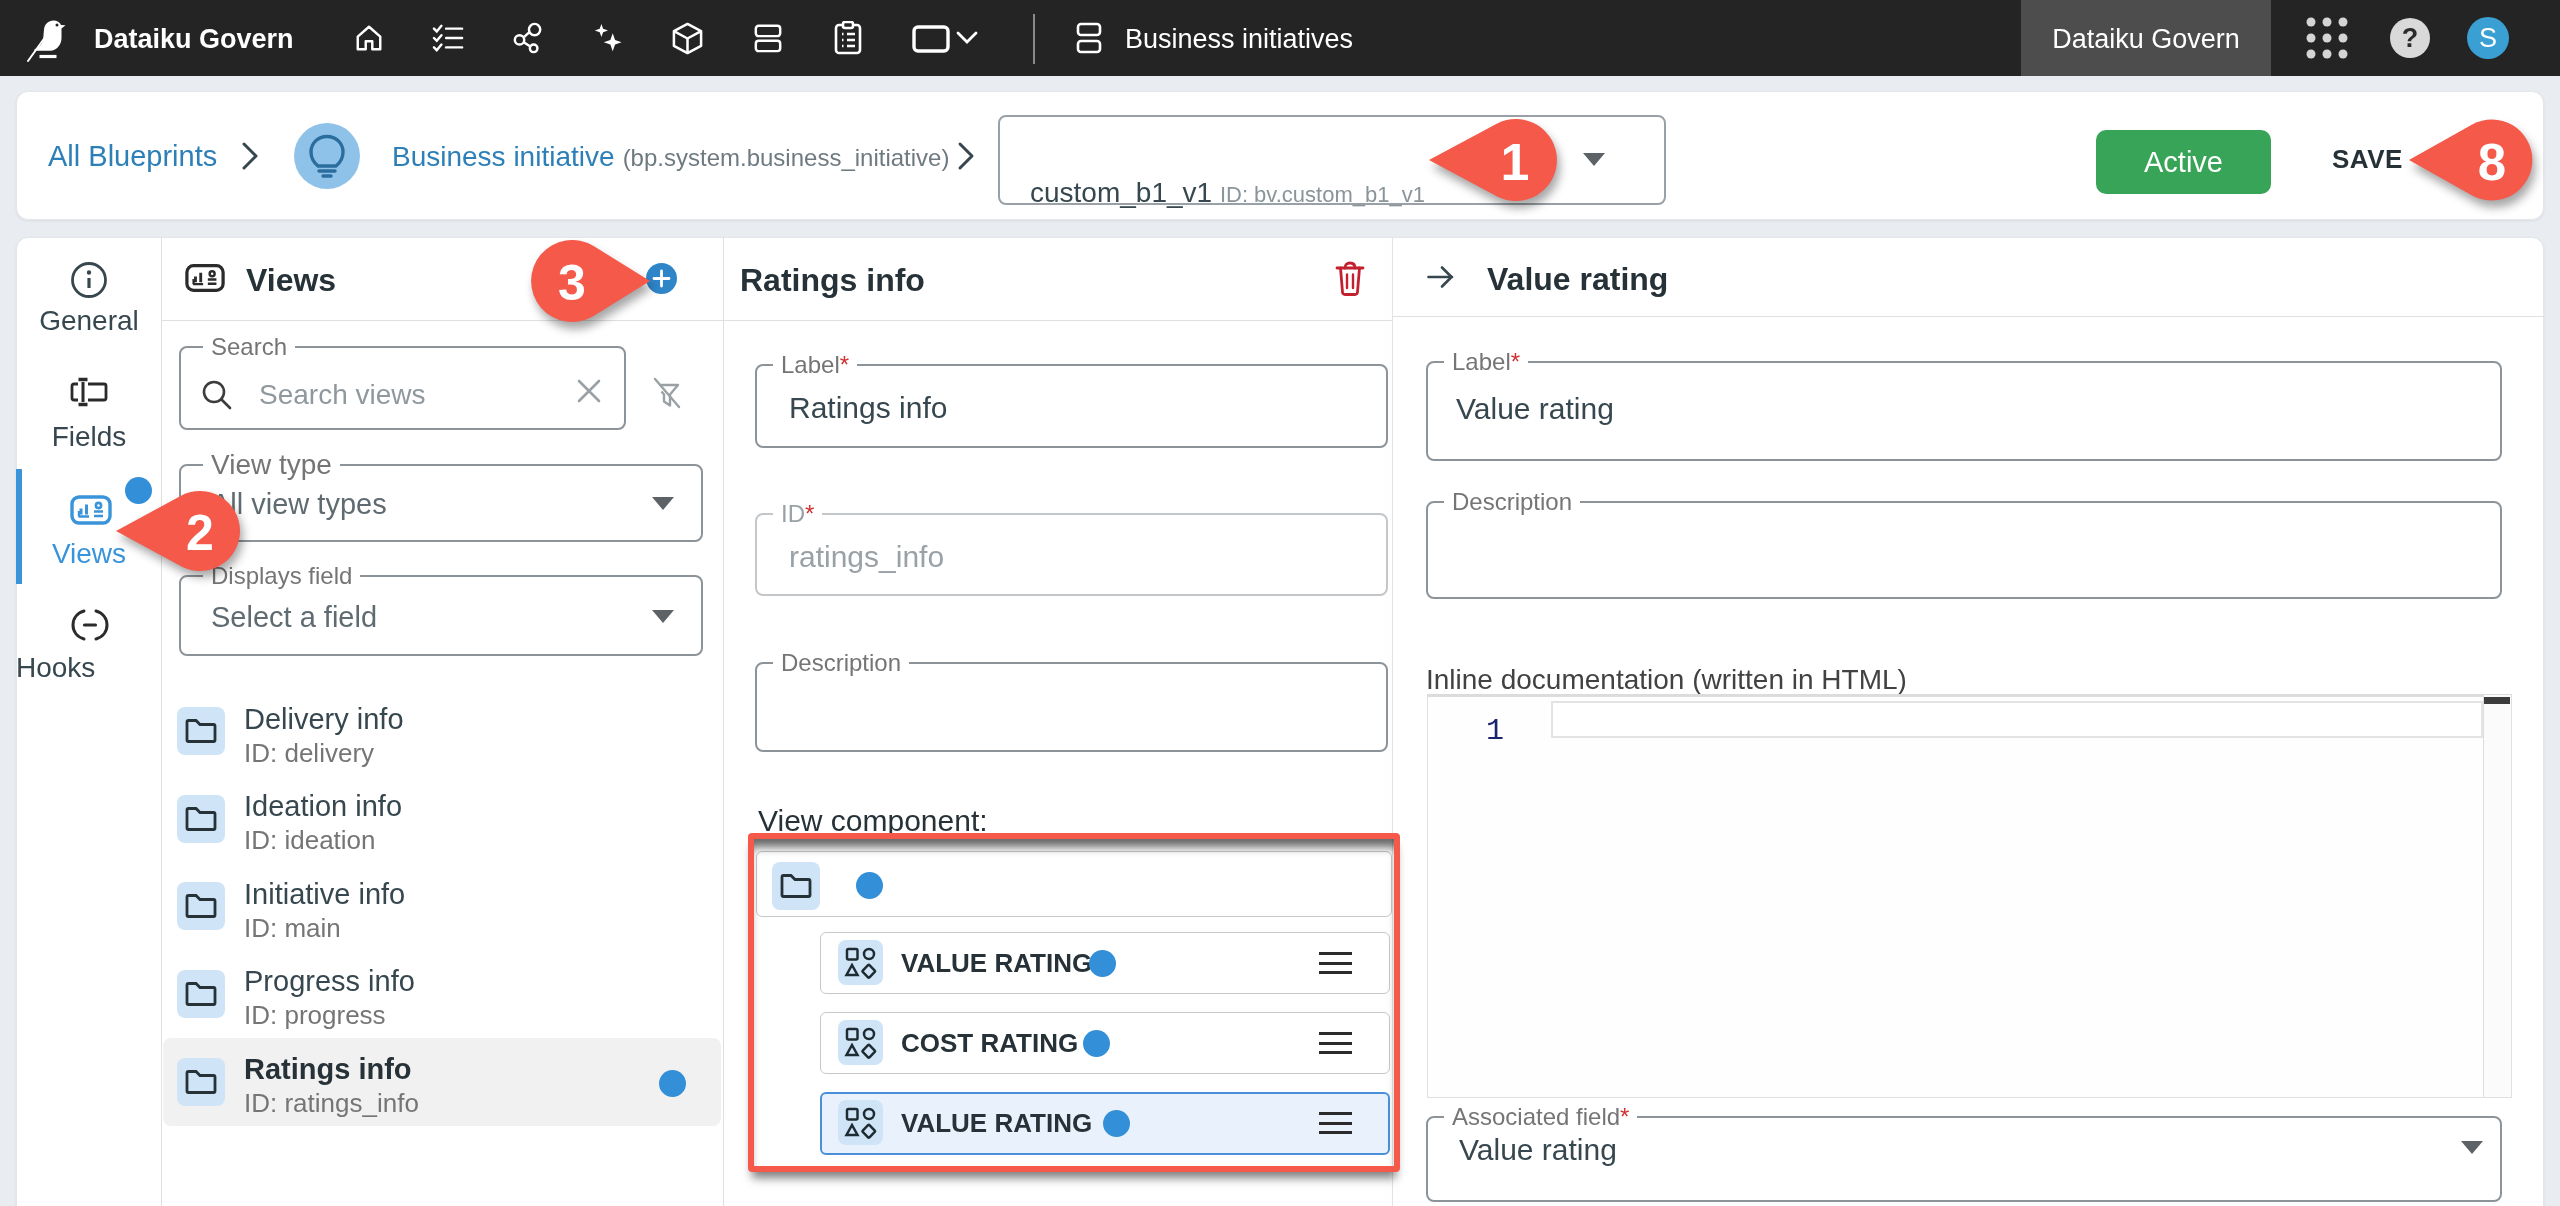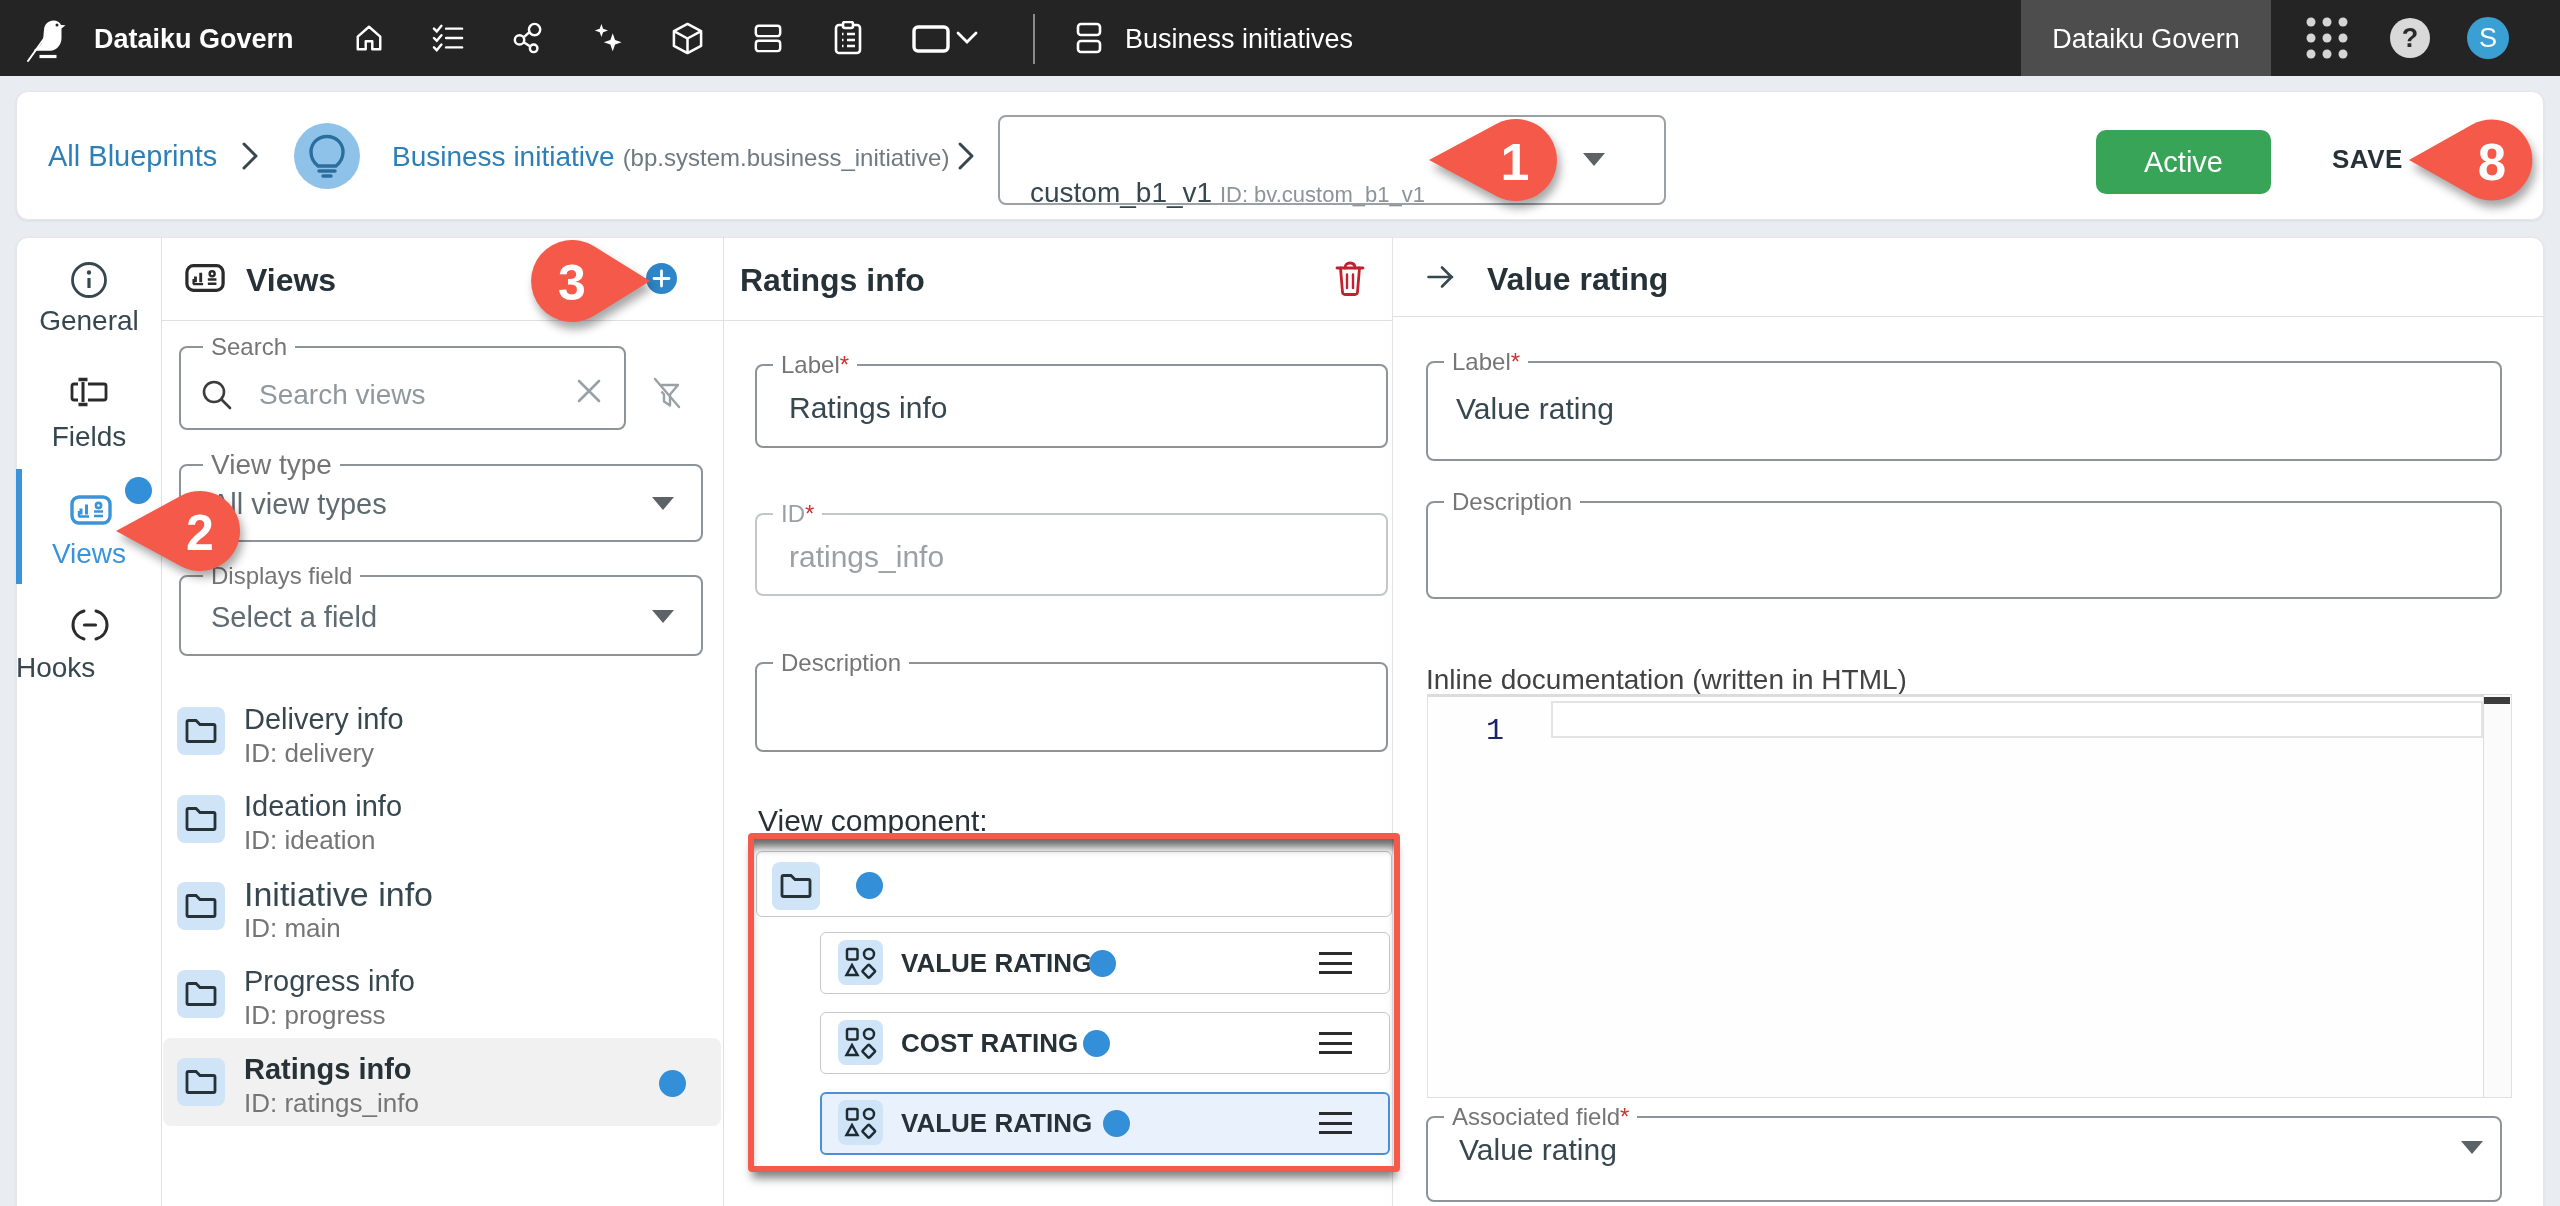--- a/index.html
+++ b/index.html
@@ -264,21 +264,21 @@
       <path d="M10 33 V15 Q10 13.5 11.5 13.5 H19 L23 17.5 H36.5 Q38 17.5 38 19 V33 Q38 34.5 36.5 34.5 H11.5 Q10 34.5 10 33 Z"></path>
     </svg>
   </div>
 <div class="abs" style="left:244px;top:792px;font-size:29px;line-height:29px;color:#37474f;">Ideation info</div>
 <div class="abs" style="left:244px;top:827px;font-size:26px;line-height:26px;color:#757575;">ID: ideation</div>
 <div class="abs chip" style="left:177px;top:882px;">
     <svg width="48" height="48" viewBox="0 0 48 48" fill="none" stroke="#263238" stroke-width="2.8">
       <path d="M10 33 V15 Q10 13.5 11.5 13.5 H19 L23 17.5 H36.5 Q38 17.5 38 19 V33 Q38 34.5 36.5 34.5 H11.5 Q10 34.5 10 33 Z"></path>
     </svg>
   </div>
-<div class="abs" style="left:244px;top:880px;font-size:34px;line-height:29px;color:#37474f;">Initiative info</div>
+<div class="abs" style="left:244px;top:880px;font-size:29px;line-height:29px;color:#37474f;">Initiative info</div>
 <div class="abs" style="left:244px;top:915px;font-size:26px;line-height:26px;color:#757575;">ID: main</div>
 <div class="abs chip" style="left:177px;top:970px;">
     <svg width="48" height="48" viewBox="0 0 48 48" fill="none" stroke="#263238" stroke-width="2.8">
       <path d="M10 33 V15 Q10 13.5 11.5 13.5 H19 L23 17.5 H36.5 Q38 17.5 38 19 V33 Q38 34.5 36.5 34.5 H11.5 Q10 34.5 10 33 Z"></path>
     </svg>
   </div>
 <div class="abs" style="left:244px;top:967px;font-size:29px;line-height:29px;color:#37474f;">Progress info</div>
 <div class="abs" style="left:244px;top:1002px;font-size:26px;line-height:26px;color:#757575;">ID: progress</div>
 <div class="abs chip" style="left:177px;top:1058px;">
     <svg width="48" height="48" viewBox="0 0 48 48" fill="none" stroke="#263238" stroke-width="2.8">

